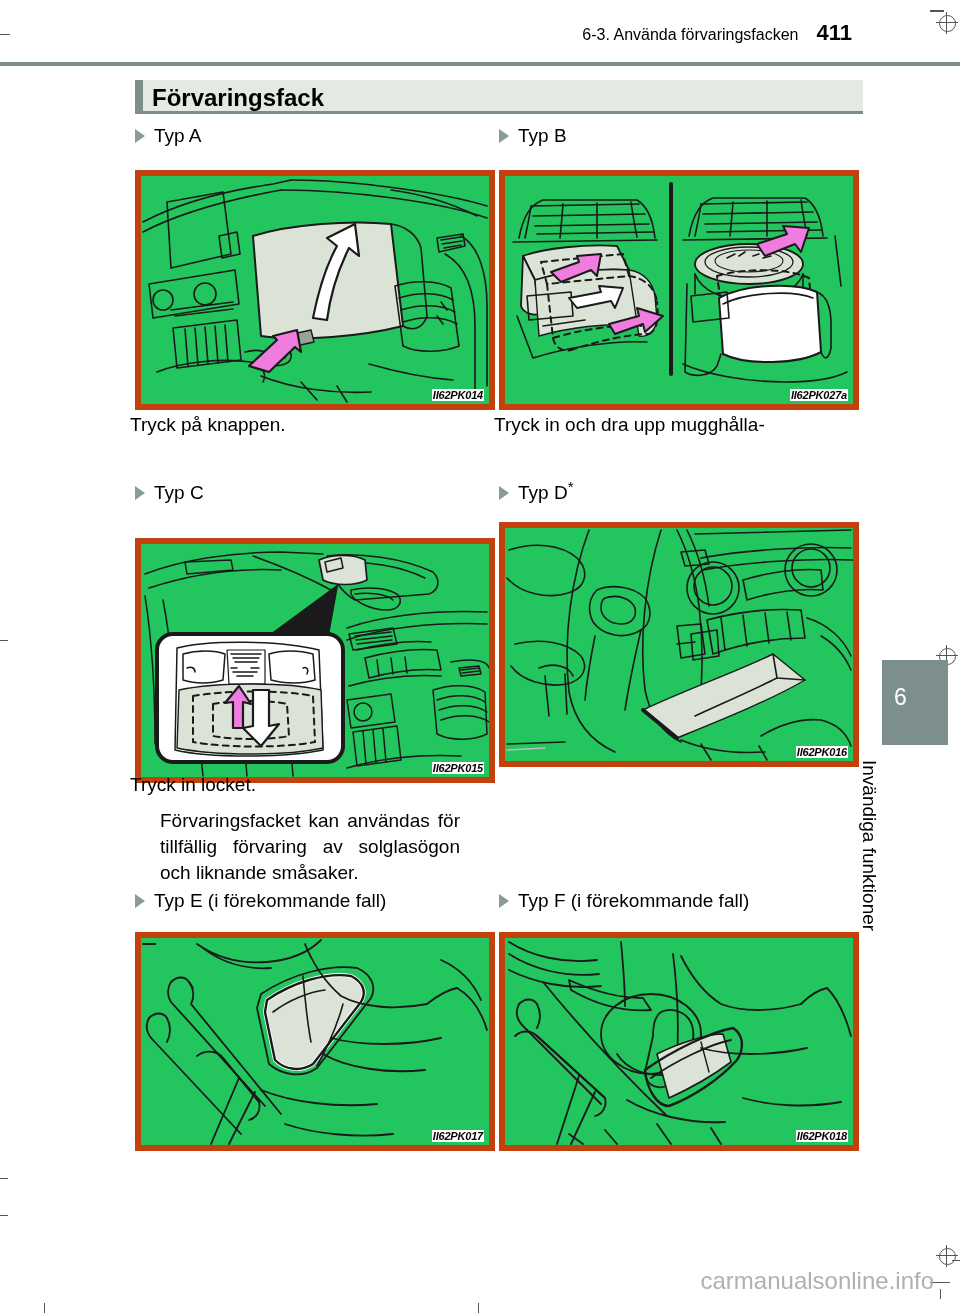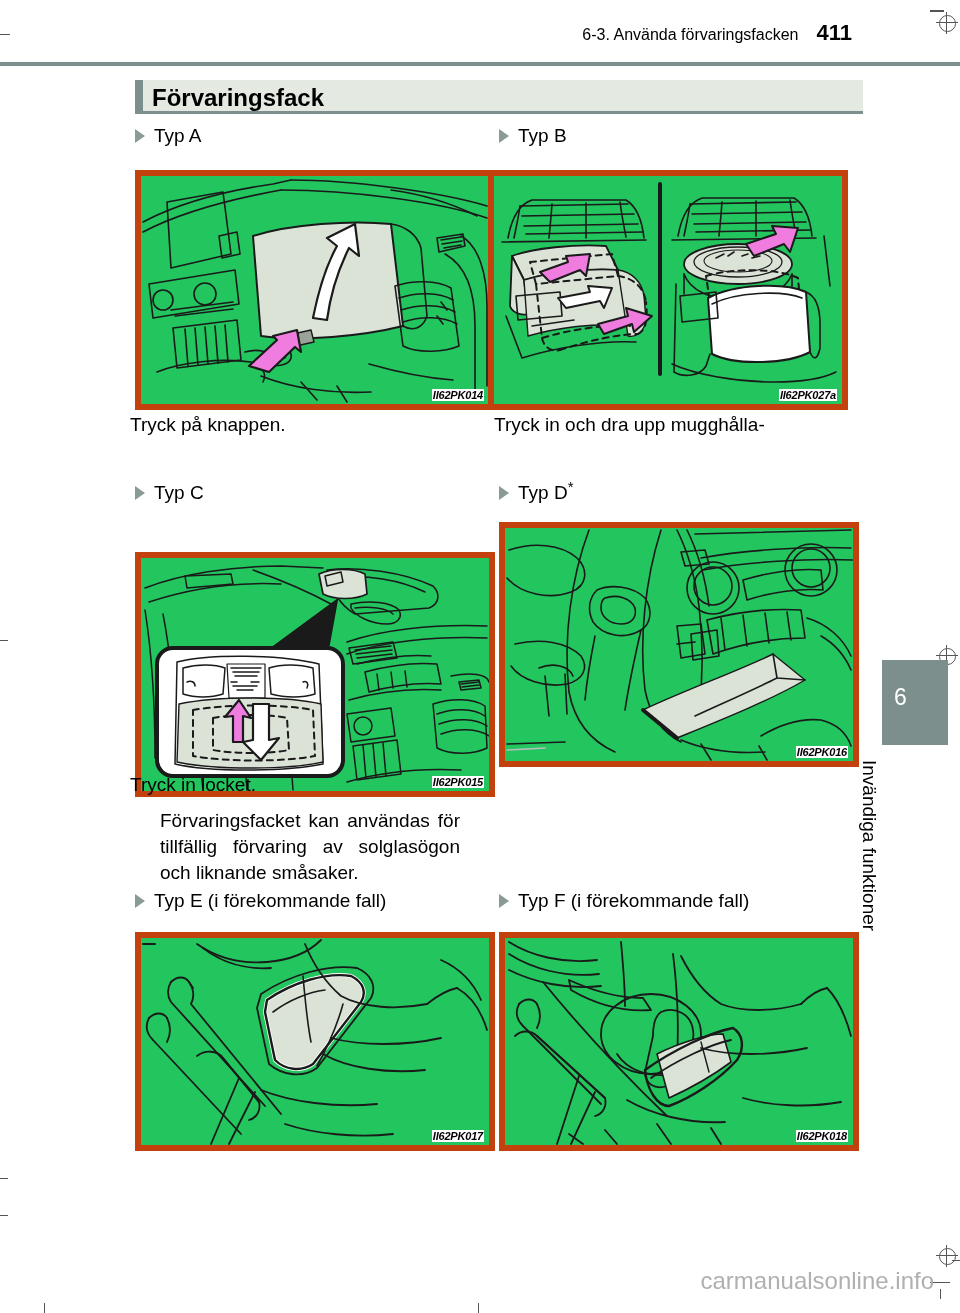--- a/index.html
+++ b/index.html
@@ -195,21 +195,21 @@
         <path d="M160 206 L176 224 M196 210 L206 226"></path>
 
         <path d="M172 142 C178 112 186 88 196 70 L186 62 L214 48 L218 80 L208 72 C198 92 190 114 186 144 Z" fill="#ffffff" stroke="#1a1a1a" stroke-width="2.2"></path>
 
         <path d="M108 190 L136 164 L132 160 L156 154 L160 176 L154 171 L128 196 Z" fill="#f07ce0" stroke="#1a1a1a" stroke-width="2.2"></path>
       </g>
     </svg>
     <div class="code">II62PK014</div>
   </div>
 
-  <div class="fig" style="left:488px;top:170px;width:348px;height:228px;text-align:right;">
+  <div class="fig" style="left:499px;top:170px;width:348px;height:228px;text-align:right;">
     <svg viewBox="0 0 348 228" preserveAspectRatio="none">
       <g fill="none" stroke="#1a1a1a" stroke-width="1.6" stroke-linejoin="round" stroke-linecap="round">
 
         <path d="M166 8 L166 198" stroke-width="4"></path>
 
         <path d="M14 62 C18 40 26 28 38 24 L132 24 C142 30 148 44 150 62"></path>
         <path d="M26 30 L134 28 M28 40 L140 38 M30 50 L144 48 M32 58 L148 56"></path>
         <path d="M26 30 C24 44 22 52 20 62 M58 28 C57 42 56 52 55 62 M92 27 C92 42 92 52 92 62 M126 26 C128 41 130 51 132 61"></path>
         <path d="M8 66 L152 64"></path>
 
@@ -275,21 +275,21 @@
   </div>
 
   <div class="typ" style="left:135px;top:482px;">
     <span class="tri"></span><span>Typ C</span>
   </div>
 
   <div class="typ" style="left:499px;top:482px;">
     <span class="tri"></span><span>Typ D</span><sup>*</sup>
   </div>
 
-  <div class="fig" style="left:135px;top:552px;width:348px;height:233px;text-align:center;">
+  <div class="fig" style="left:135px;top:538px;width:348px;height:233px;text-align:center;">
     <svg viewBox="0 0 348 233" preserveAspectRatio="none">
       <g fill="none" stroke="#1a1a1a" stroke-width="1.5" stroke-linejoin="round" stroke-linecap="round">
 
         <path d="M4 30 C40 16 90 8 140 8 L182 10"></path>
         <path d="M112 12 C140 22 168 34 190 46"></path>
         <path d="M8 44 C50 30 96 24 140 26"></path>
         <path d="M44 18 L90 16 L92 26 L46 30 Z"></path>
         <path d="M4 52 C10 90 14 140 14 200"></path>
         <path d="M22 56 C30 96 34 146 34 210"></path>
 

